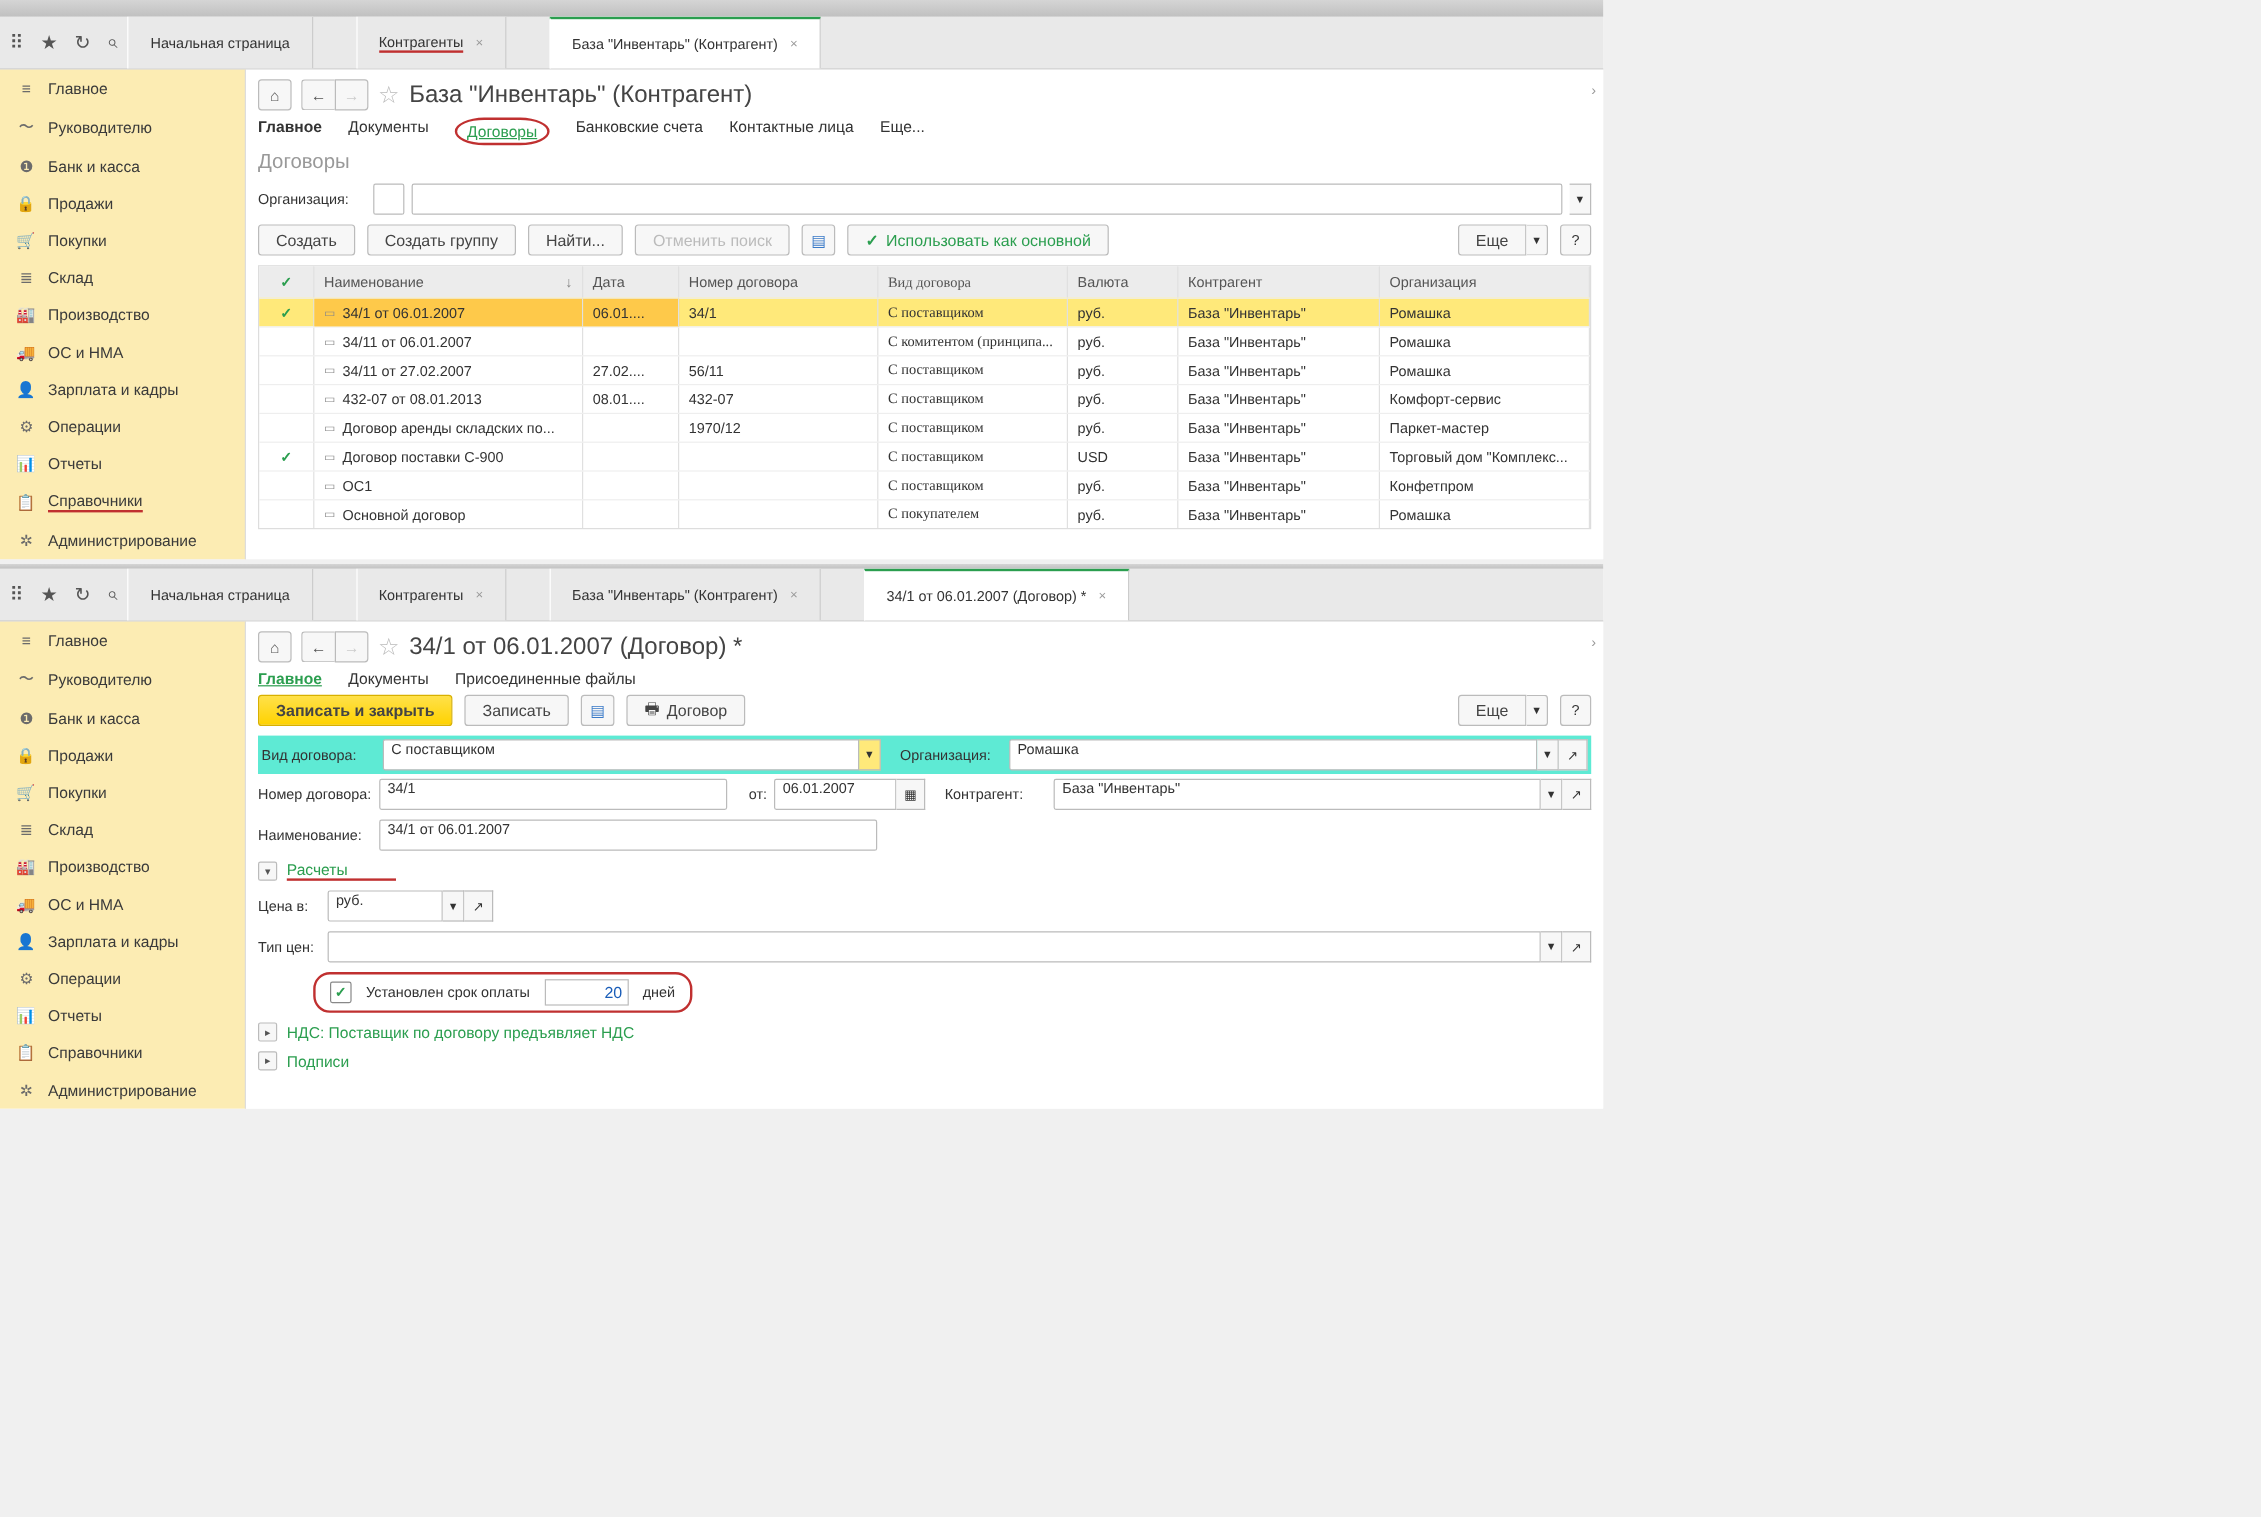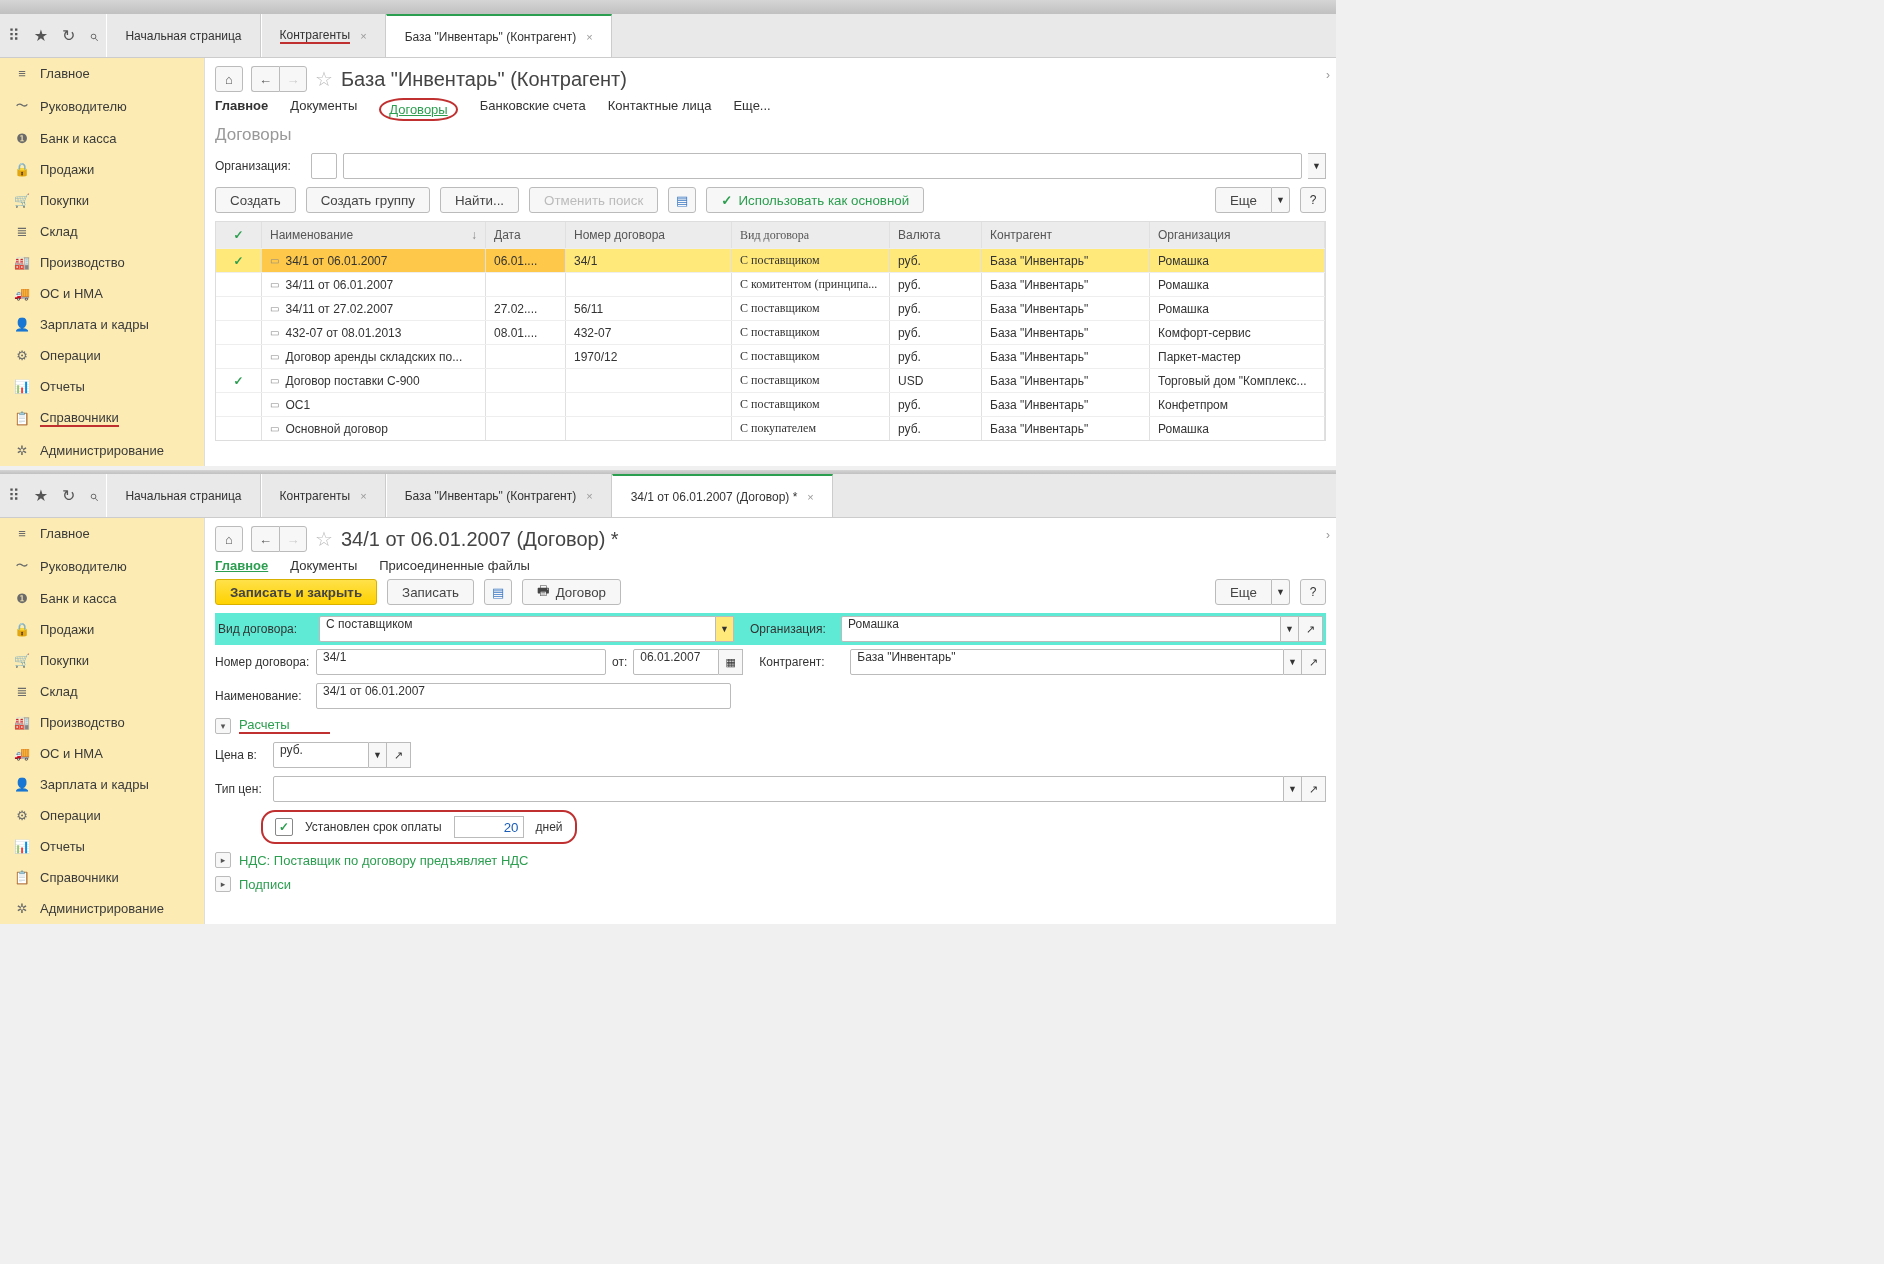--- a/index.html
+++ b/index.html
@@ -6,21 +6,21 @@
 body { font-family: Arial, sans-serif; font-size: 12px; color: #333; background: #f0f0f0; }
 .screenshot { width: 1336px; background: #fff; }
 
 
 .titlebar { height: 14px; background: linear-gradient(#d5d5d5,#c0c0c0); }
 
 
 .toolbar { height: 44px; background: #e9e9e9; border-bottom: 1px solid #ccc; display: flex; align-items: stretch; }
 .toolbar-icons { display: flex; align-items: center; padding: 0 8px; gap: 14px; }
 .toolbar-icons .ticon { font-size: 16px; color: #555; cursor: pointer; }
-.tabs { display: flex; align-items: stretch; }
+.tabs { display: flex; align-items: stretch; gap: 36px; }
 .tab { padding: 0 18px; display: flex; align-items: center; gap: 10px; border-right: 1px solid #ccc; border-left: 1px solid #fff; background: #e9e9e9; cursor: pointer; }
 .tab.active { background: #fff; border-top: 2px solid #2b9e4f; }
 .tab .close { color: #999; font-size: 11px; }
 .tabs .tab.underlined span.lbl { border-bottom: 2px solid #c03030; }
 
 
 .main { display: flex; }
 .sidebar { width: 205px; background: #fcecb3; border-right: 1px solid #ddd; }
 .menu-item { display: flex; align-items: center; gap: 10px; padding: 8px 14px; color: #3a3a3a; cursor: pointer; font-size: 13px; }
 .menu-item .micon { width: 16px; text-align: center; color: #6b6b6b; font-size: 13px; }
@@ -469,23 +469,23 @@
       <div class="inline-grp" style="flex:1">
         <div class="input inpseg" style="flex:1">Ромашка</div>
         <div class="dd-btn">▼</div>
         <div class="open-btn">↗</div>
       </div>
     </div>
 
     <div class="form-row">
       <span class="form-label-95">Номер договора:</span>
       <div class="input" style="width:290px">34/1</div>
-      <span style="margin-left:0">от:</span>
+      <span style="margin-left:12px">от:</span>
       <div class="inline-grp">
-        <div class="input inpseg" style="width:86px">06.01.2007</div>
+        <div class="input inpseg" style="width:102px">06.01.2007</div>
         <div class="open-btn">▦</div>
       </div>
       <span class="form-label-85" style="margin-left:10px">Контрагент:</span>
       <div class="inline-grp" style="flex:1">
         <div class="input inpseg" style="flex:1">База "Инвентарь"</div>
         <div class="dd-btn">▼</div>
         <div class="open-btn">↗</div>
       </div>
     </div>
 

